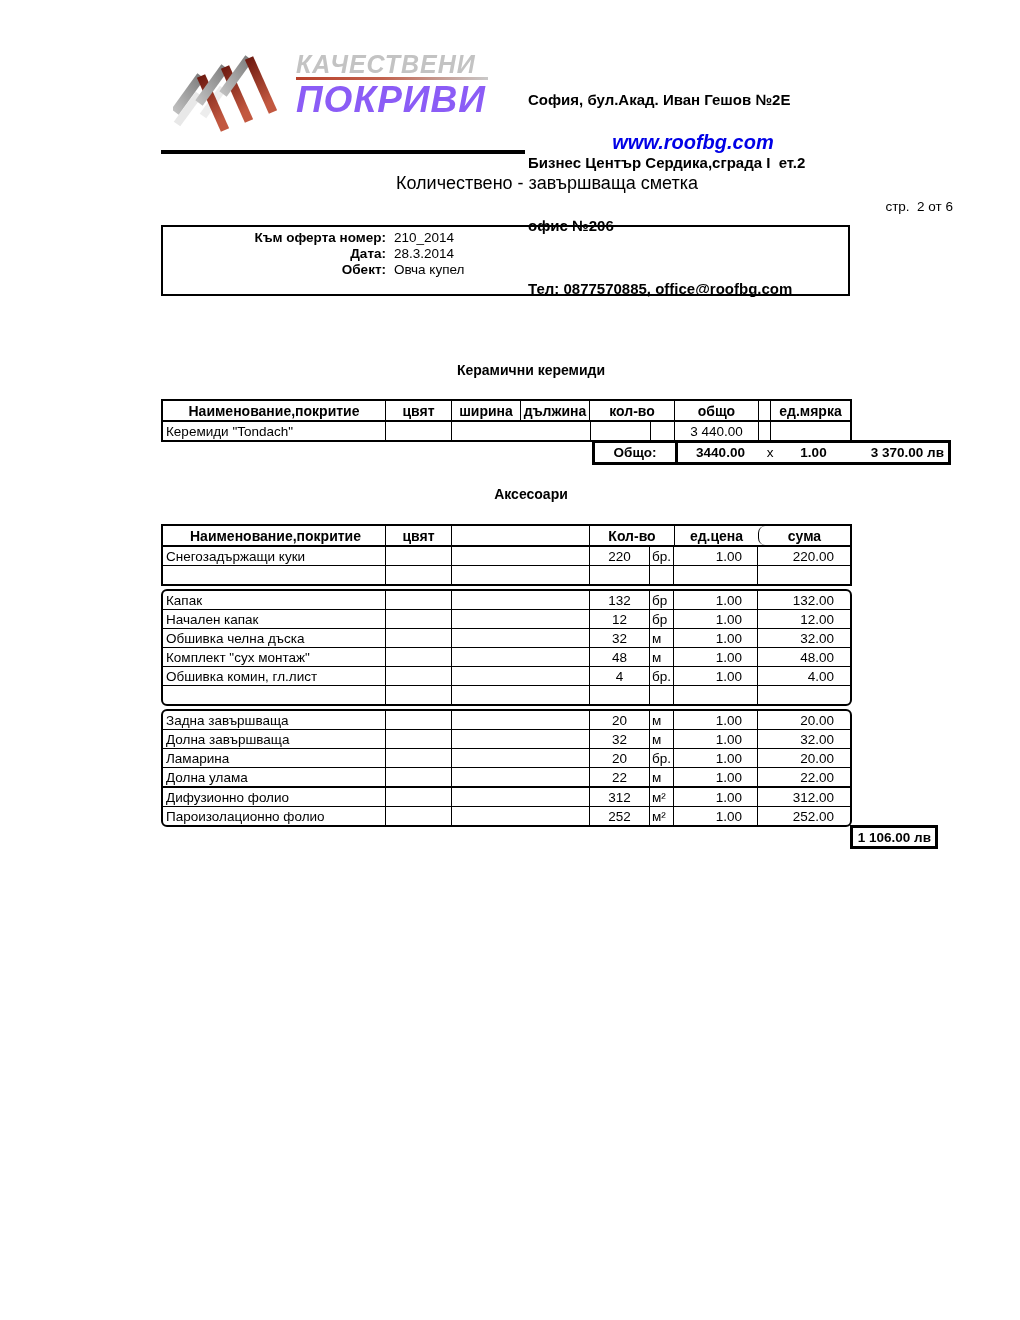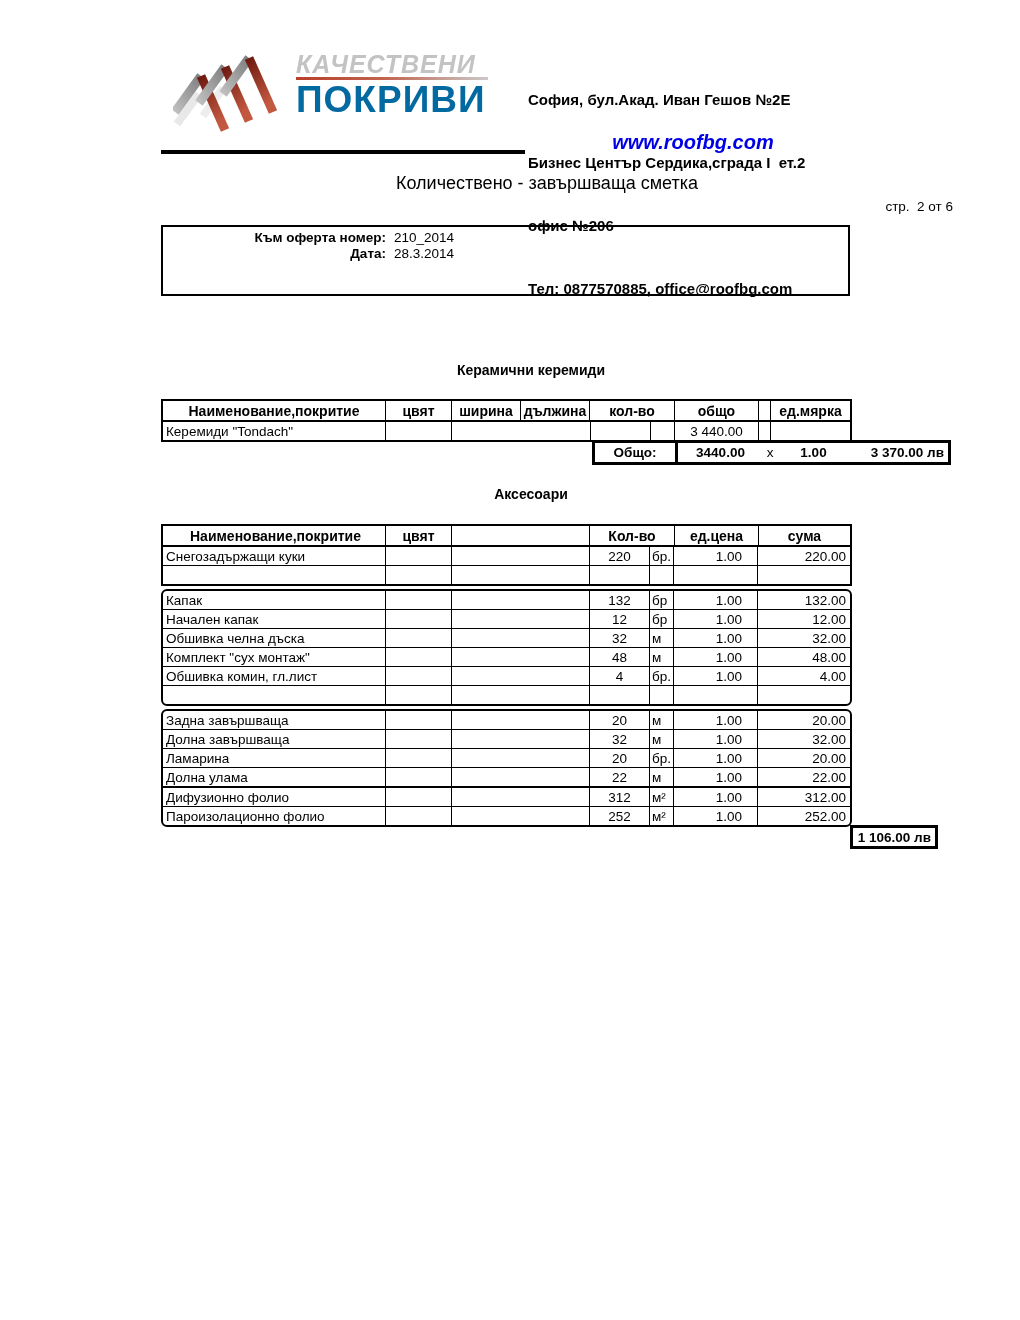--- a/index.html
+++ b/index.html
@@ -6,21 +6,21 @@
   .page{position:relative;width:1020px;height:1320px;background:#fff;
         font-family:"Liberation Sans","DejaVu Sans",sans-serif;color:#000;overflow:hidden;margin-left:28px;}
 
   
   .logo-icon{position:absolute;left:145px;top:50px;width:120px;height:84px;}
   .logo-text{position:absolute;left:268px;top:52px;width:192px;}
   .logo-line1{font-size:25px;font-weight:bold;font-style:italic;color:#c3c3c3;
               letter-spacing:1px;line-height:24px;white-space:nowrap;}
   .logo-underline{height:3px;background:linear-gradient(90deg,#b8402a 0%,#c2624d 45%,#c9c9c9 100%);
                   margin:1px 0 3px 0;}
-  .logo-line2{font-size:37px;font-weight:bold;color:#0369a1;
+  .logo-line2{font-size:37px;font-weight:bold;font-style:italic;color:#8b5cf6;
               line-height:34px;letter-spacing:1px;white-space:nowrap;}
   .address{position:absolute;left:500px;top:47px;font-size:15px;font-weight:bold;
            line-height:21px;white-space:pre;}
   .website{position:absolute;left:500px;top:131px;width:330px;text-align:center;
            color:#0000e6;font-size:20px;font-style:italic;font-weight:bold;}
   .rule{position:absolute;left:133px;top:150px;width:364px;height:4px;background:#000;}
 
   
   .doc-title{position:absolute;left:133px;top:173px;width:772px;text-align:center;font-size:18px;}
   .page-num{position:absolute;left:725px;top:199px;width:200px;text-align:right;
@@ -74,24 +74,24 @@
   .t2head .cell{justify-content:center;font-size:14px;}
   .t2row{display:flex;height:18px;}
   .t2row + .t2row{border-top:1px solid #000;}
   .t2row.thick-top{border-top:2px solid #000;}
   .c-name{width:222px;justify-content:flex-start;padding-left:3px;}
   .c-color{width:66px;}
   .c-mid{width:138px;}
   .c-qty{width:60px;justify-content:center;}
   .c-unit{width:24px;justify-content:flex-start;padding-left:2px;}
   .c-price{width:84px;justify-content:flex-end;padding-right:15px;}
-  .c-sum{flex:1;justify-content:flex-end;padding-right:4px;}
+  .c-sum{flex:1;justify-content:flex-end;padding-right:16px;}
   .h-qty{width:85px;}
   .h-price{width:84px;}
-  .h-sum{flex:1;}
+  .h-sum{flex:1;border-radius:7px;}
 
   
   .total2{position:absolute;left:822px;top:825px;width:88px;height:24px;
           border:3px solid #000;box-sizing:border-box;display:flex;align-items:center;
           justify-content:flex-end;padding-right:4px;font-weight:bold;font-size:13.5px;}
 </style>
 </head>
 <body>
 
 <div class="page">
@@ -136,20 +136,24 @@
 
   <div class="info-box">
     <div class="info-row">
       <div class="info-label">Към оферта номер:</div>
       <div class="info-value">210_2014</div>
     </div>
     <div class="info-row">
       <div class="info-label">Дата:</div>
       <div class="info-value">28.3.2014</div>
     </div>
+    <div class="info-row">
+      <div class="info-label">Обект:</div>
+      <div class="info-value">Овча купел</div>
+    </div>
   </div>
 
   <div class="sec-title s1">Керамични керемиди</div>
 
   <div class="table1">
     <div class="t1head">
       <div class="cell w-name">Наименование,покритие</div>
       <div class="cell w-color">цвят</div>
       <div class="cell w-shir">ширина</div>
       <div class="cell w-dalj">дължина</div>

